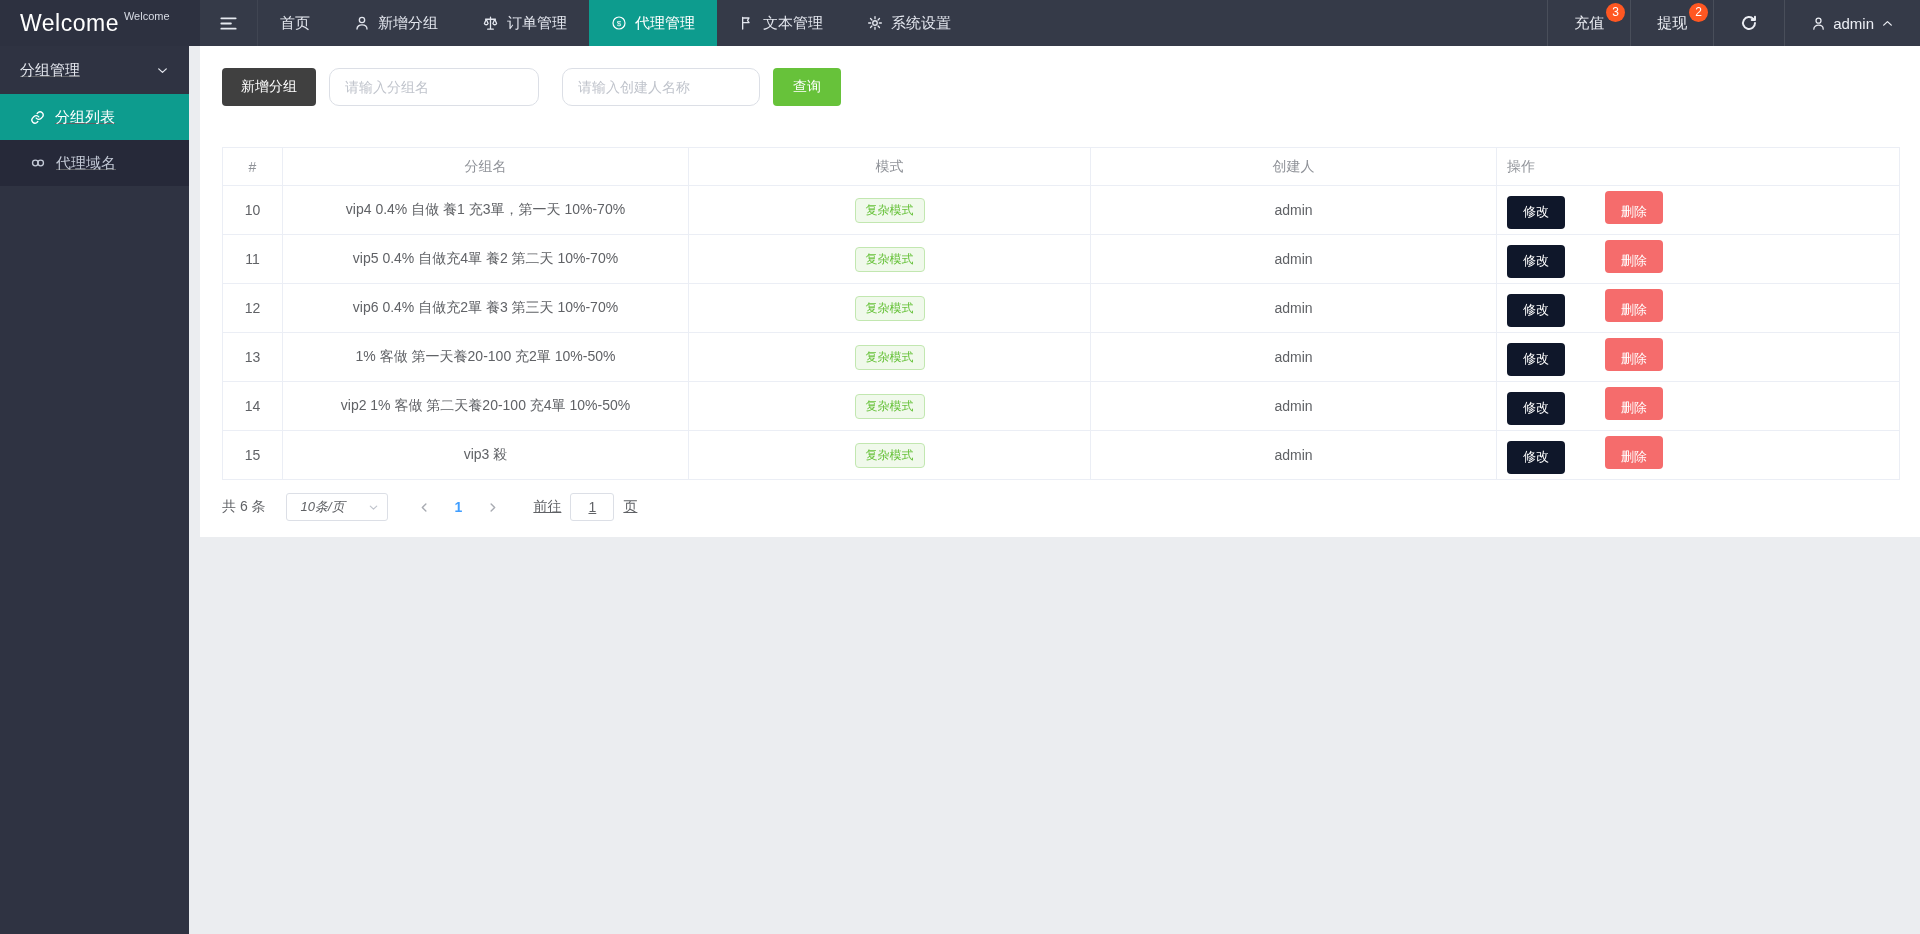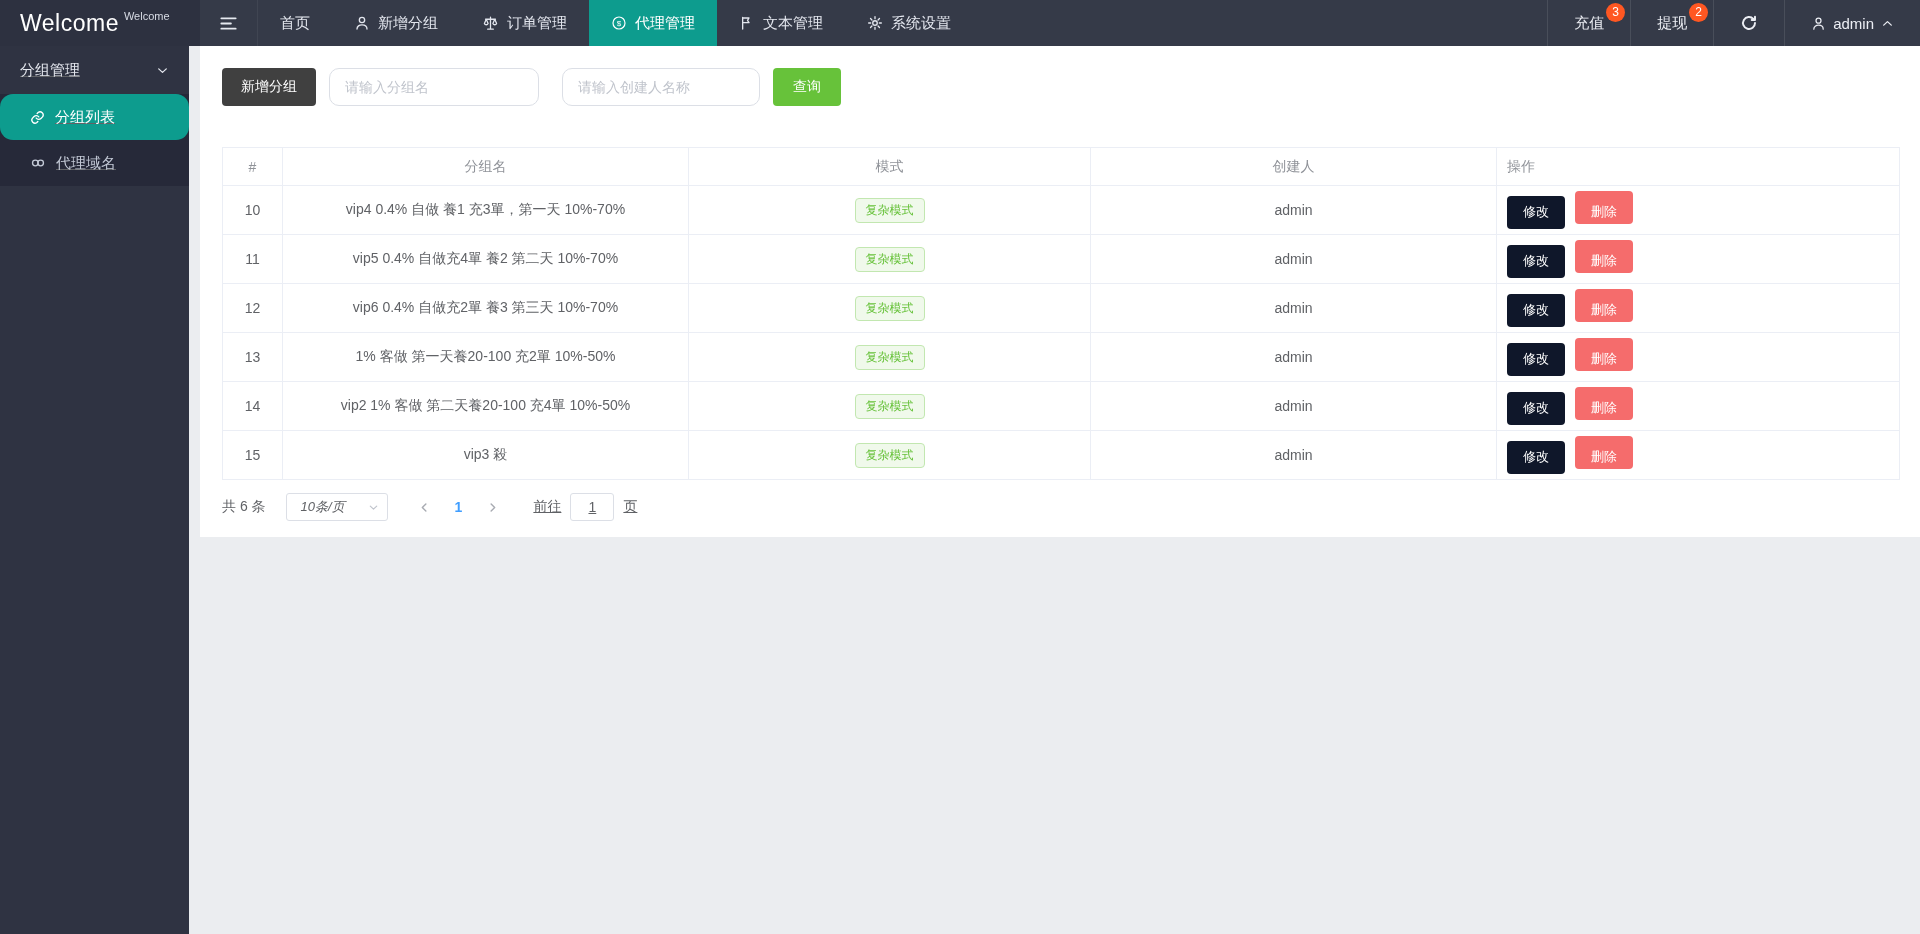--- a/index.html
+++ b/index.html
@@ -33,21 +33,21 @@
     color:#fff; font-size:12px; padding:0 4px; }
 
   
   .sidebar { position:absolute; top:46px; left:0; width:189px; height:888px;
     background:#2f3342; z-index:10;text-decoration:underline; }
   .side-group-title { height:48px; display:flex; align-items:center;
     justify-content:space-between; padding:0 20px; font-size:15px; color:#e4e7ee;
     cursor:pointer; }
   .side-sub { background:#262939; }
   .side-item { height:46px; display:flex; align-items:center; gap:10px;
-    padding:0 0 0 30px; font-size:15px; color:#c3c9d6; cursor:pointer;border-radius:13px; }
+    padding:0 0 0 30px; font-size:15px; color:#c3c9d6; cursor:pointer; }
   .side-item.active { background:#0d9c8e; color:#fff; }
 
   
   .main { position:absolute; top:46px; left:200px; width:1720px; height:888px; }
   .content-card { background:#fff; padding:22px 20px 16px 22px; }
 
   .toolbar { display:flex; align-items:center; gap:13px; margin-bottom:41px; }
   .btn { border:none; border-radius:4px; color:#fff; cursor:pointer;
     font-family:inherit; }
   .btn-add { background:#404040; height:38px; padding:0 19px; font-size:14px; }
@@ -63,21 +63,21 @@
     font-size:14px; }
   .grid th, .grid td { border:1px solid #ebeef5; text-align:center;
     font-weight:400; }
   .grid th { height:38px; color:#909399; background:#fff; }
   .grid td { height:49px; color:#606266; }
   .grid th.op, .grid td.op { text-align:left; padding-left:10px; }
   .mode-badge { display:inline-block; padding:3px 10px; font-size:12px;
     color:#67c23a; background:#f0f9eb; border:1px solid #c2e7b0; border-radius:4px; }
   .btn-edit { background:#0f172a; height:33px; padding:0 16px; font-size:13px; }
   .btn-del  { background:#f56c6c; height:33px; padding:12px 16px; font-size:13px;
-    margin-left:6px; }
+    margin-left:36px; }
 
   
   .pagination { display:flex; align-items:center; margin-top:13px; font-size:14px;
     color:#606266; }
   .pg-total { margin-right:20px; }
   .pg-select { width:102px; height:28px; border:1px solid #dcdfe6; border-radius:3px;
     display:flex; align-items:center; justify-content:space-between;
     padding:0 8px 0 14px; font-size:13px; color:#606266; cursor:pointer;
     margin-right:18px;font-style:italic; }
   .pg-arrow { padding:0 12px; color:#a8abb2; display:flex; align-items:center;

